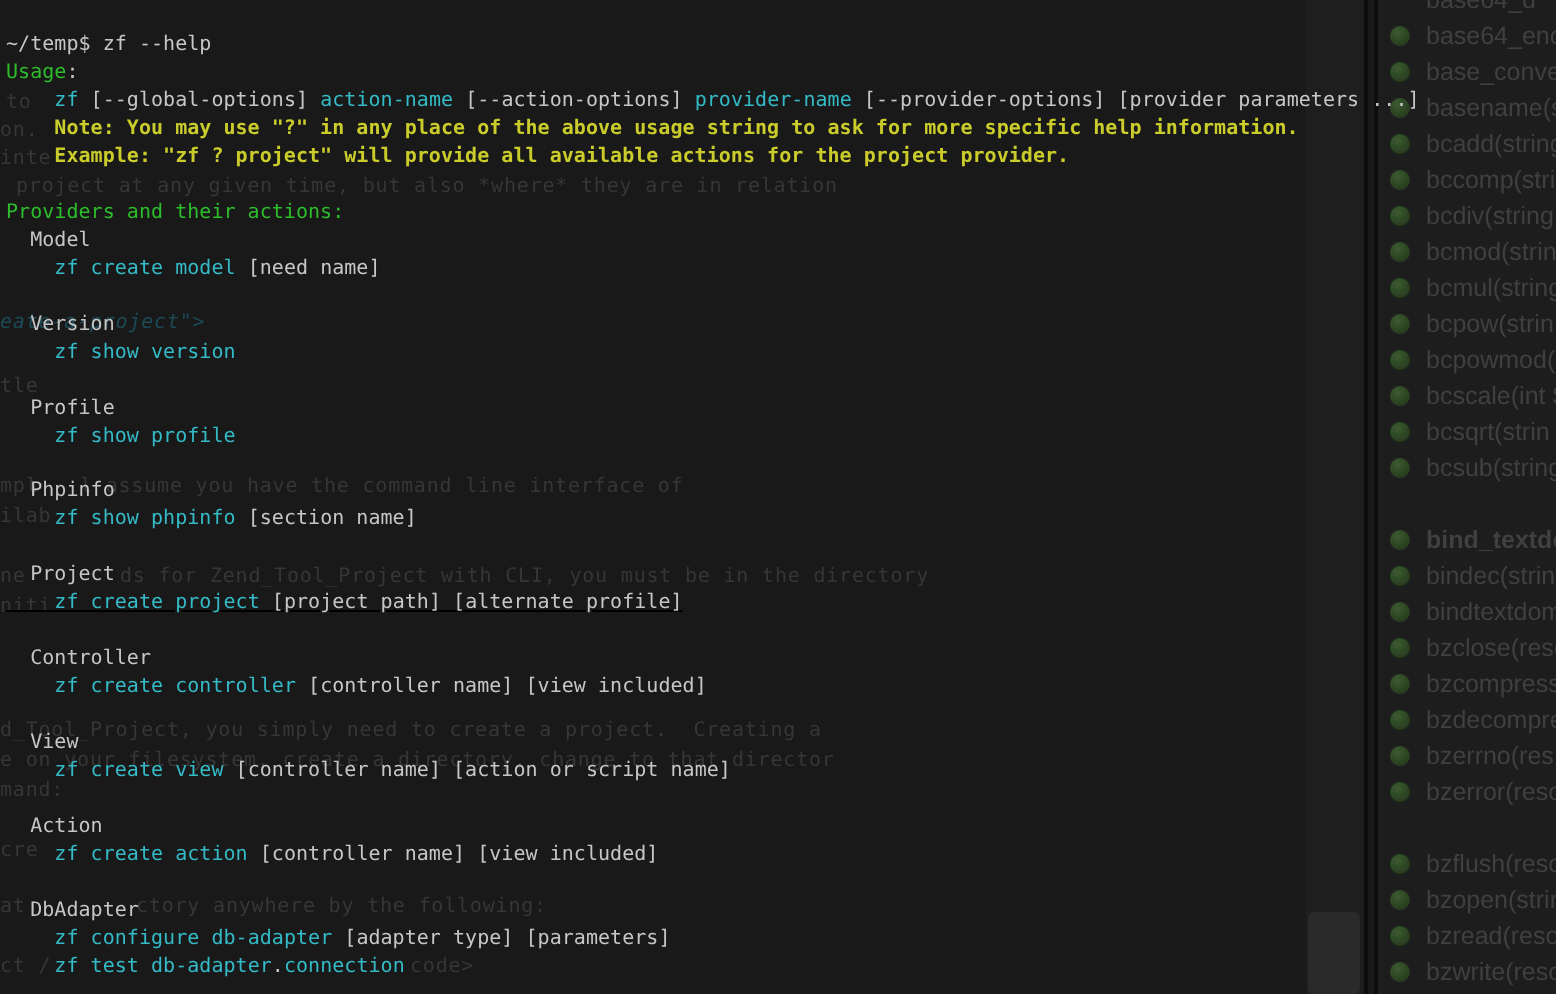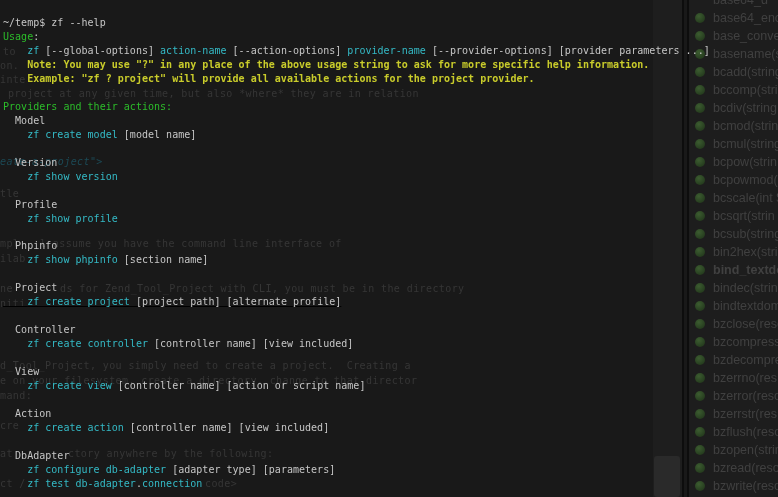--- a/index.html
+++ b/index.html
@@ -136,24 +136,20 @@
         <span class="fn-label">bcscale(int $</span>
       </div>
       <div class="fn-item" style="top: 207px;">
         <span class="fn-bullet"></span>
         <span class="fn-label">bcsqrt(strin</span>
       </div>
       <div class="fn-item" style="top: 225px;">
         <span class="fn-bullet"></span>
         <span class="fn-label">bcsub(string</span>
       </div>
-      <div class="fn-item" style="top: 243px;">
-        <span class="fn-bullet"></span>
-        <span class="fn-label">bin2hex(stri</span>
-      </div>
       <div class="fn-item" style="top: 261px; font-weight: bold;">
         <span class="fn-bullet"></span>
         <span class="fn-label">bind_textdo</span>
       </div>
       <div class="fn-item" style="top: 279px;">
         <span class="fn-bullet"></span>
         <span class="fn-label">bindec(strin</span>
       </div>
       <div class="fn-item" style="top: 297px;">
         <span class="fn-bullet"></span>
@@ -171,24 +167,20 @@
         <span class="fn-bullet"></span>
         <span class="fn-label">bzdecompre</span>
       </div>
       <div class="fn-item" style="top: 369px;">
         <span class="fn-bullet"></span>
         <span class="fn-label">bzerrno(res</span>
       </div>
       <div class="fn-item" style="top: 387px;">
         <span class="fn-bullet"></span>
         <span class="fn-label">bzerror(reso</span>
-      </div>
-      <div class="fn-item" style="top: 405px;">
-        <span class="fn-bullet"></span>
-        <span class="fn-label">bzerrstr(res</span>
       </div>
       <div class="fn-item" style="top: 423px;">
         <span class="fn-bullet"></span>
         <span class="fn-label">bzflush(reso</span>
       </div>
       <div class="fn-item" style="top: 441px;">
         <span class="fn-bullet"></span>
         <span class="fn-label">bzopen(strin</span>
       </div>
       <div class="fn-item" style="top: 459px;">
@@ -205,21 +197,21 @@
     </div>
 
   <div class="term-layer" id="rows">
       <div class="trow" style="top: 17px;"><span class="c-w">~/temp$ zf --help</span></div>
       <div class="trow" style="top: 31px;"><span class="c-g">Usage</span><span class="c-w">:</span></div>
       <div class="trow" style="top: 45px;"><span class="c-w">    </span><span class="c-c">zf</span><span class="c-w"> [--global-options] </span><span class="c-c">action-name</span><span class="c-w"> [--action-options] </span><span class="c-c">provider-name</span><span class="c-w"> [--provider-options] [provider parameters ...]</span></div>
       <div class="trow" style="top: 59px;"><span class="c-y">    Note: You may use "?" in any place of the above usage string to ask for more specific help information.</span></div>
       <div class="trow" style="top: 73px;"><span class="c-y">    Example: "zf ? project" will provide all available actions for the project provider.</span></div>
       <div class="trow" style="top: 101px;"><span class="c-g">Providers and their actions:</span></div>
       <div class="trow" style="top: 115px;"><span class="c-w">  Model</span></div>
-      <div class="trow" style="top: 129px;"><span class="c-w">    </span><span class="c-c">zf create model</span><span class="c-w"> [model name]</span></div>
+      <div class="trow" style="top: 129px;"><span class="c-w">    </span><span class="c-c">zf create model</span><span class="c-w"> [need name]</span></div>
       <div class="trow" style="top: 157px;"><span class="c-w">  Version</span></div>
       <div class="trow" style="top: 171px;"><span class="c-w">    </span><span class="c-c">zf show version</span></div>
       <div class="trow" style="top: 199px;"><span class="c-w">  Profile</span></div>
       <div class="trow" style="top: 213px;"><span class="c-w">    </span><span class="c-c">zf show profile</span></div>
       <div class="trow" style="top: 240px;"><span class="c-w">  Phpinfo</span></div>
       <div class="trow" style="top: 254px;"><span class="c-w">    </span><span class="c-c">zf show phpinfo</span><span class="c-w"> [section name]</span></div>
       <div class="trow" style="top: 282px;"><span class="c-w">  Project</span></div>
       <div class="trow" style="top: 296px; text-decoration: underline;"><span class="c-w">    </span><span class="c-c">zf create project</span><span class="c-w"> [project path] [alternate profile]</span></div>
       <div class="trow" style="top: 324px;"><span class="c-w">  Controller</span></div>
       <div class="trow" style="top: 338px;"><span class="c-w">    </span><span class="c-c">zf create controller</span><span class="c-w"> [controller name] [view included]</span></div>

